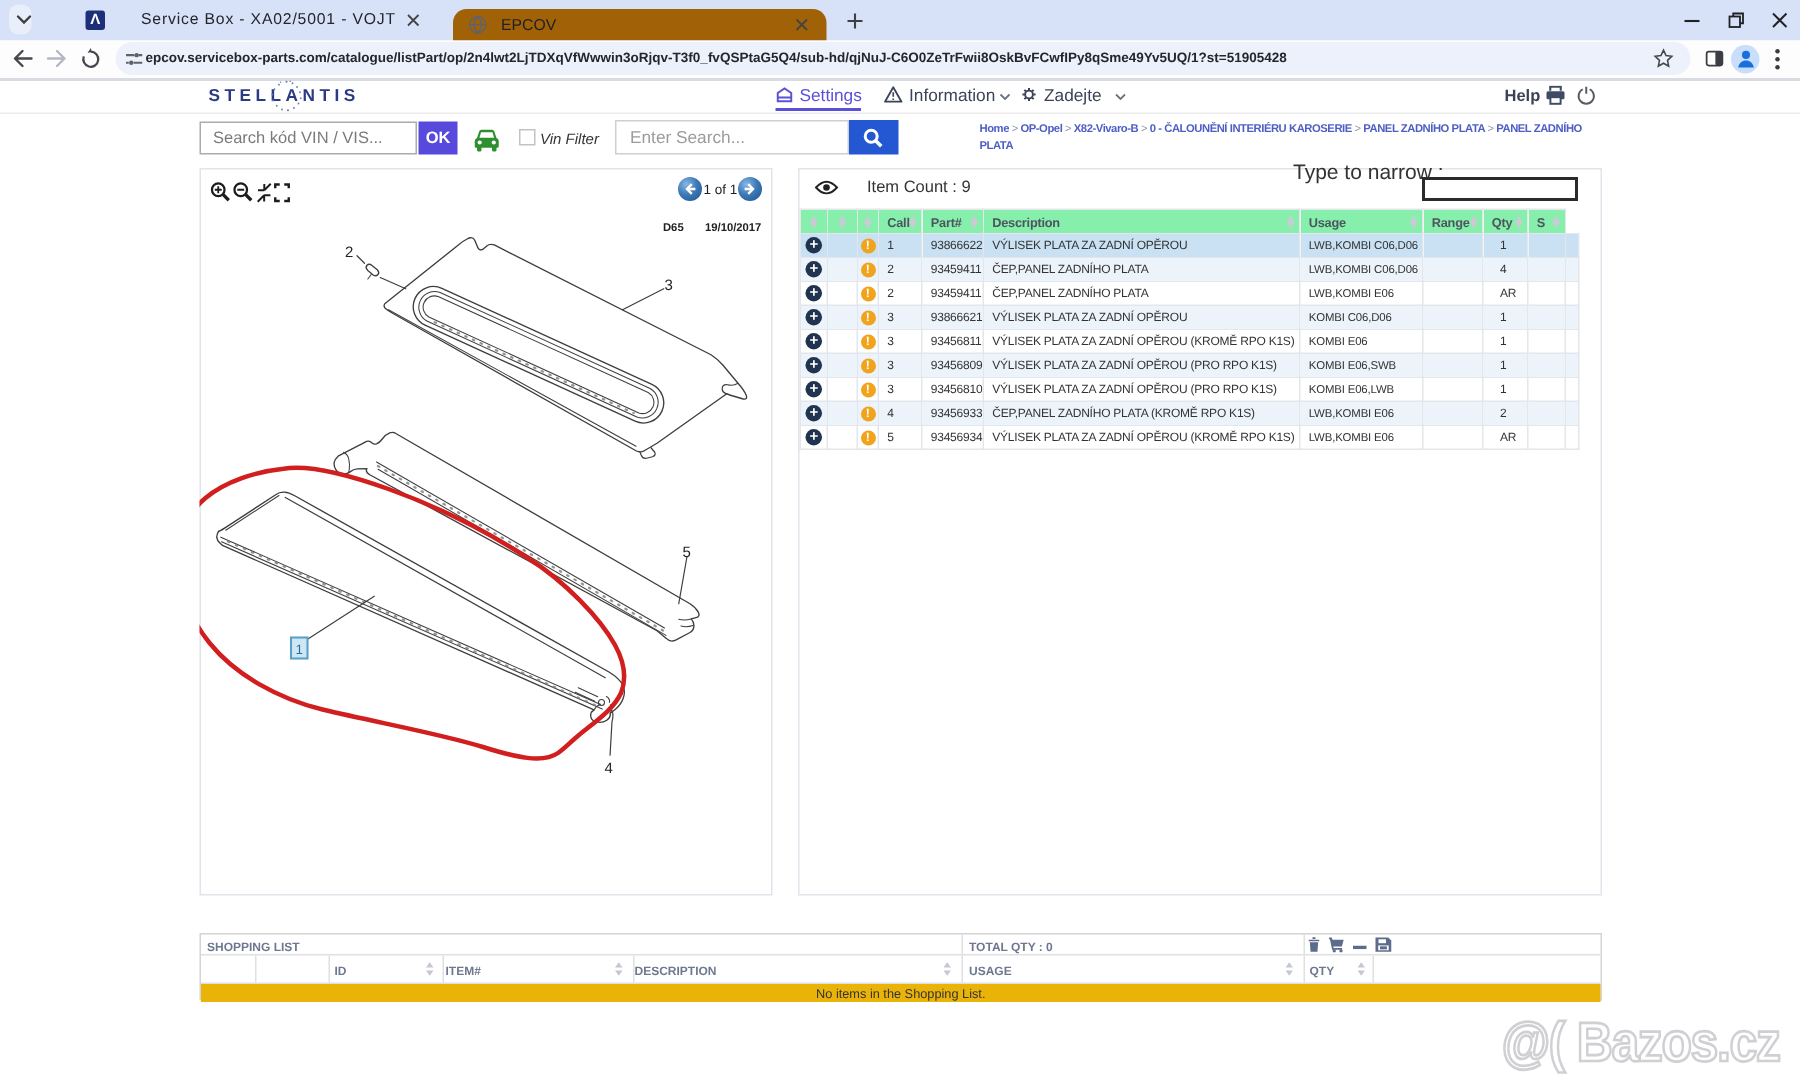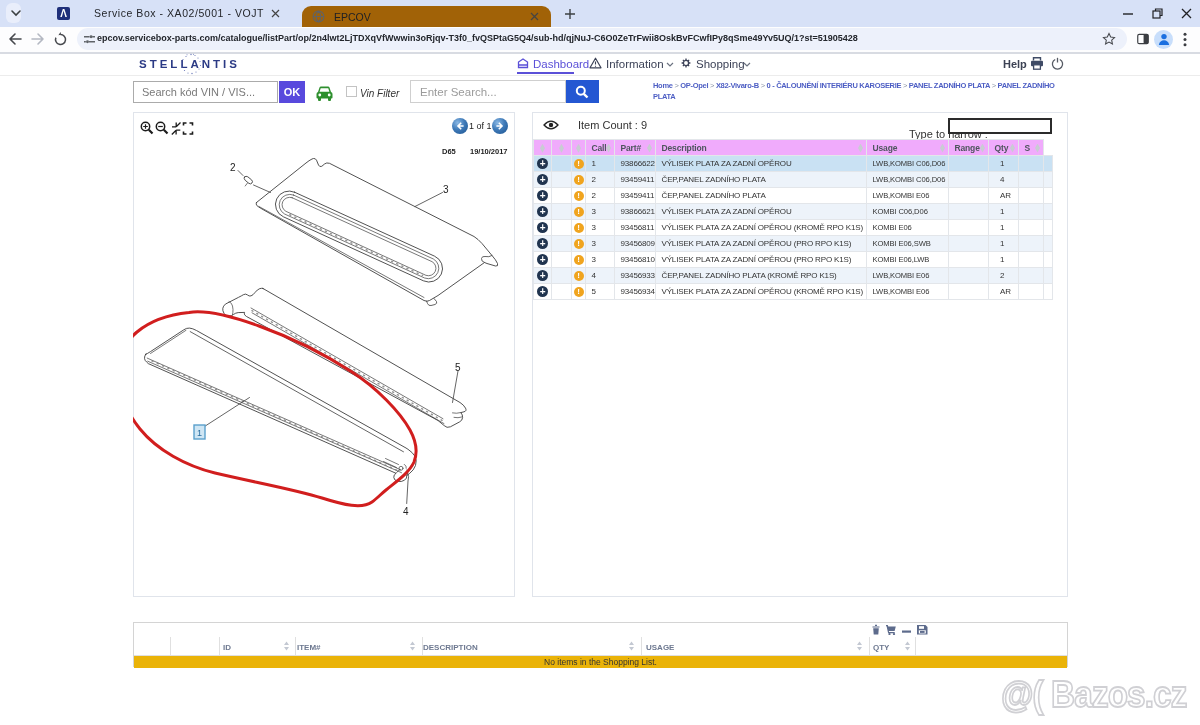--- a/index.html
+++ b/index.html
@@ -43,27 +43,27 @@
 #crumbs .sep { color:#8a93a6; font-weight:normal; }
 
 #leftpanel { position:absolute; left:133px; top:112px; width:382px; height:485px; border:1px solid #e0e4eb; background:#fff; }
 #rightpanel { position:absolute; left:532px; top:112px; width:536px; height:485px; border:1px solid #e0e4eb; background:#fff; }
 .bluecirc { width:16px; height:16px; border-radius:50%;
   background:radial-gradient(circle at 35% 30%, #8ab8e4 0%, #3f7ab8 45%, #1a528f 100%); }
 #d65 { position:absolute; left:442px; top:147px; font-size:7.5px; font-weight:bold; color:#222; }
 #ddate { position:absolute; left:470px; top:147px; font-size:7.5px; font-weight:bold; color:#222; }
 
 #itemcount { position:absolute; left:578px; top:119px; font-size:11px; color:#333; }
-#narrowlab { position:absolute; left:862px; top:128px; font-size:11px; color:#333;margin-left:47px; }
+#narrowlab { position:absolute; left:862px; top:106px; font-size:14px; color:#333; }
 #narrowbox { position:absolute; left:948px; top:118px; width:104px; height:16px; border:2px solid #2b2b2b; background:#fff; }
 #ptable { position:absolute; left:533px; top:139px; width:519px; border-collapse:collapse; table-layout:fixed;
   font-size:8px; color:#333; letter-spacing:-0.15px; }
 #ptable td, #ptable th { border:1px solid #e3e6ea; height:16px; padding:0 0 0 5.5px; text-align:left;
   font-weight:normal; overflow:hidden; white-space:nowrap; position:relative; }
-#ptable th { background:#f0abfc; color:#4e555e; font-weight:bold; font-size:8.5px; }
+#ptable th { background:#86efac; color:#4e555e; font-weight:bold; font-size:8.5px; }
 #ptable td.noB, #ptable th.noB { border:none; background:#fff; }
 #ptable .icoc { padding:0; text-align:center; } #ptable td.q { padding-left:11px; } #ptable td.u { font-size:7.6px; letter-spacing:-0.1px; }
 #ptable tr.sect td { background:#f4f9fd; color:#22304d; font-weight:bold; font-size:8.5px; }
 #ptable tr.hl td { background:#c9e1f3; }
 #ptable tr.alt td { background:#edf3fa; }
 .plusico { display:inline-block; width:11px; height:11px; border-radius:50%; background:#20344f; color:#fff;
   font-size:10px; font-weight:bold; line-height:11px; text-align:center; vertical-align:middle; }
 .dia { display:inline-block; width:5px; height:9px; background:#c8ccd3; vertical-align:middle;
   clip-path:polygon(50% 0,100% 50%,50% 100%,0 50%); }
 .dia.r { position:absolute; right:3px; top:3.5px; }
@@ -154,24 +154,24 @@
   </svg>
 <svg class="abs" style="left:1183px;top:32px" width="4" height="15" viewBox="0 0 4 15">
     <circle cx="2" cy="2.2" r="1.5" fill="#3b3d42"></circle>
     <circle cx="2" cy="7.5" r="1.5" fill="#3b3d42"></circle>
     <circle cx="2" cy="12.8" r="1.5" fill="#3b3d42"></circle>
   </svg>
 <div id="chromeline"></div>
 
 <div id="siteheader"></div>
 <div id="logo">STELLANTIS</div>
-<div class="nav" id="navdash" style="left:533px">Dashboard</div>
+<div class="nav" id="navdash" style="left:533px">Settings</div>
 <div id="dashline"></div>
 <div class="nav" id="navinfo" style="left:606px">Information</div>
-<div class="nav" id="navset" style="left:696px">Shopping</div>
+<div class="nav" id="navset" style="left:696px">Zadejte</div>
 <div id="help">Help</div>
 <div id="vinbox">Search kód VIN / VIS...</div>
 <div id="okbtn">OK</div>
 <div id="vincheck"></div>
 <div id="vinlabel">Vin Filter</div>
 <div id="searchbox">Enter Search...</div>
 <div id="searchbtn"></div>
 <div id="crumbs">Home <span class="sep">&gt;</span> OP-Opel <span class="sep">&gt;</span> X82-Vivaro-B <span class="sep">&gt;</span> 0 - ČALOUNĚNÍ INTERIÉRU KAROSERIE <span class="sep">&gt;</span> PANEL ZADNÍHO PLATA <span class="sep">&gt;</span> PANEL ZADNÍHO<br>PLATA</div>
 
 <div id="leftpanel"></div>
@@ -391,20 +391,26 @@
         <td class="u">LWB,KOMBI E06</td>
         <td></td>
         <td class="q">AR</td>
         <td></td>
         <td></td>
       </tr>
 </tbody>
   </table>
 
 <div id="shop">
+  <div id="shoptitle">
+      <span style="position:absolute;left:4px;top:4px">SHOPPING LIST</span>
+    <span style="position:absolute;left:512px;top:4px">TOTAL QTY : 0</span>
+    <div class="vline" style="left:507px"></div>
+      <div class="vline" style="left:735px"></div>
+  </div>
   <div id="shophead">
     <span style="position:absolute;left:89px;top:6px">ID</span>
     <span style="position:absolute;left:163px;top:6px">ITEM#</span>
     <span style="position:absolute;left:289px;top:6px">DESCRIPTION</span>
     <span style="position:absolute;left:512px;top:6px">USAGE</span>
     <span style="position:absolute;left:739px;top:6px">QTY</span>
     <div class="vline" style="left:36px"></div>
       <div class="vline" style="left:85px"></div>
     <div class="vline" style="left:161px"></div>
       <div class="vline" style="left:288px"></div>

